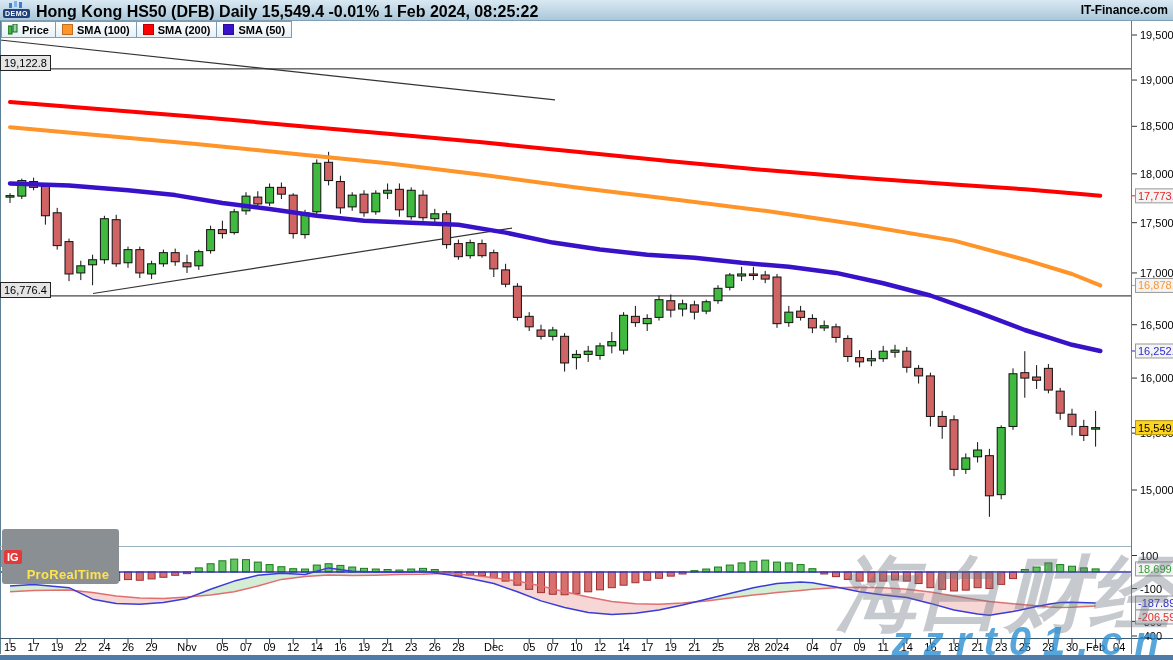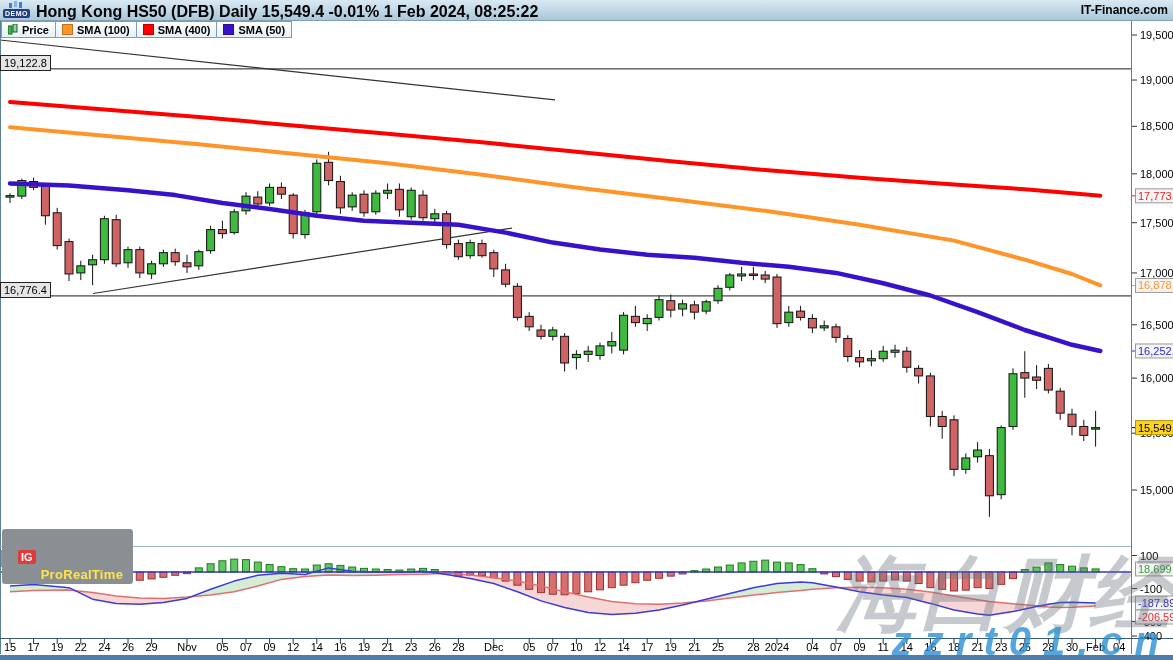--- a/index.html
+++ b/index.html
@@ -13,21 +13,21 @@
   .demo-candles{position:absolute;left:8px;top:1px;width:16px;height:8px;}
   .legend-row{position:absolute;left:1px;top:21px;display:flex;z-index:5;}
   .chip{height:15px;border:1px solid #7e9db4;background:linear-gradient(#ffffff,#e6f0f7);
     display:flex;align-items:center;gap:4px;padding:0 6px;font-size:11px;font-weight:bold;color:#000;margin-right:-1px;}
   .chip .sw{width:9px;height:9px;display:inline-block;border:1px solid rgba(0,0,0,.25);}
   .macd-chip{position:absolute;left:1px;top:550px;height:15px;border:1px solid #7e9db4;
     background:linear-gradient(#f2f7fa,#dcebf3);display:flex;align-items:center;gap:4px;padding:0 6px;
     font-size:12px;font-weight:bold;color:#000;z-index:5;}
   .macd-ico span{display:inline-block;width:3px;margin-right:1px;}
   .prt-badge{position:absolute;left:2px;top:529px;background:#8a8f94;border-radius:3px;display:flex;align-items:center;
-    gap:5px;padding:2px 10px 2px 16px;z-index:5;}
+    gap:5px;padding:2px 10px 2px 2px;z-index:5;}
   .prt-ig{background:#e23a3a;color:#fff;font-weight:bold;font-size:11px;padding:1px 3px;border-radius:2px;}
   .prt-name{color:#ffe34d;font-weight:bold;font-size:13px;letter-spacing:.3px;margin-top:36px;}
   .lvl-label{position:absolute;left:0;height:14px;background:#e5e5e5;border:1px solid #222;font-size:11px;
     color:#000;padding:0 3px;line-height:14px;z-index:4;}
   .wm-cn{position:absolute;right:0px;bottom:10px;font-size:82px;font-weight:bold;font-style:italic;
     color:rgba(105,115,125,.38);letter-spacing:2px;z-index:6;pointer-events:none;white-space:nowrap;}
   .wm-url{position:absolute;right:2px;bottom:-4px;font-size:40px;font-weight:bold;font-style:italic;
     color:rgba(44,142,210,.8);letter-spacing:12px;z-index:6;pointer-events:none;white-space:nowrap;}
   .bottom-strip{position:absolute;left:0;bottom:0;width:1173px;height:5px;background:#4f7ba8;z-index:5;}
   svg text{font-family:"Liberation Sans",sans-serif;}
@@ -495,21 +495,21 @@
         <rect x="5" y="0" width="4" height="8" fill="#8fd89f" stroke="#14641c"></rect>
       </svg>
       <span>Price</span>
     </div>
     <div class="chip">
       <span class="sw" id="sw1" style="background: rgb(255, 148, 41);"></span>
       <span>SMA (100)</span>
     </div>
     <div class="chip">
       <span class="sw" id="sw2" style="background: rgb(254, 0, 0);"></span>
-      <span>SMA (400)</span>
+      <span>SMA (200)</span>
     </div>
     <div class="chip">
       <span class="sw" id="sw3" style="background: rgb(56, 18, 200);"></span>
       <span>SMA (50)</span>
     </div>
   </div>
 
   <div class="macd-chip">
     <span class="macd-ico">
       <span style="background:#3b3bd8;height:9px;"></span><span style="background:#e03030;height:9px;"></span><span style="background:#3fba3f;height:6px;"></span>

